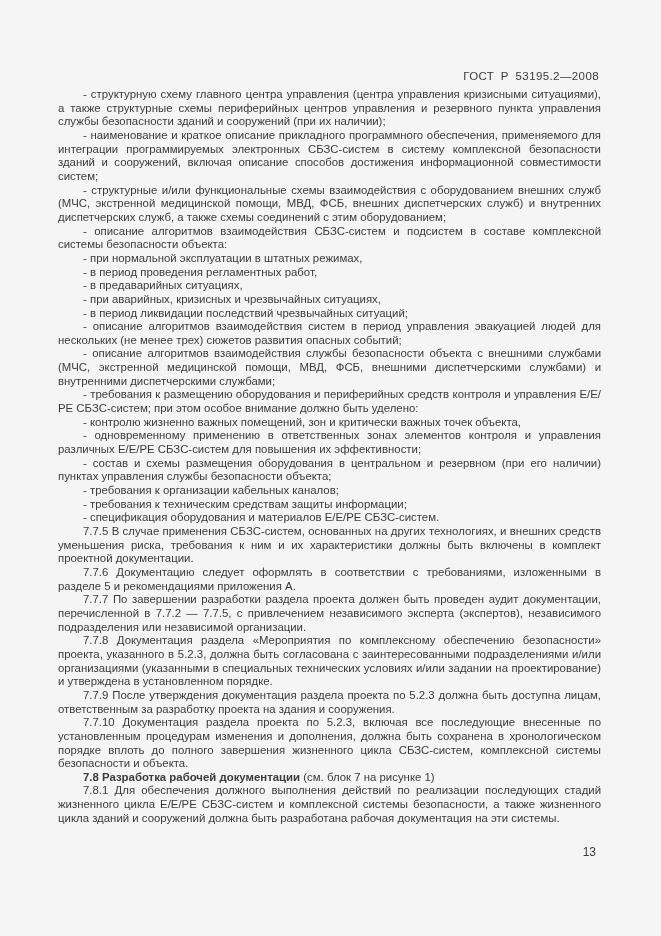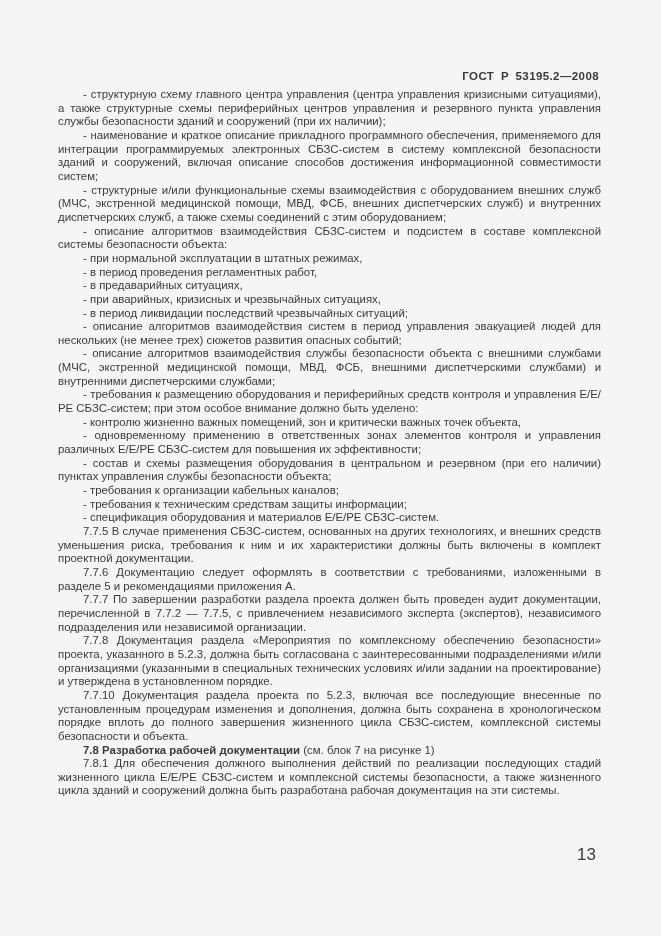--- a/index.html
+++ b/index.html
@@ -17,21 +17,21 @@
     position: relative;
     width: 661px;
     height: 936px;
     background: #f5f5f6;
   }
   .doc-header {
     position: absolute;
     top: 70px;
     right: 62px;
     font-size: 11.5px;
-    font-weight: bold;
+    font-weight: normal;
     color: #3a3a3a;
     letter-spacing: 0.4px;
     word-spacing: 3px;
   }
   .body-text {
     position: absolute;
     top: 88px;
     left: 58px;
     width: 543px;
     font-size: 11.4px;
@@ -44,21 +44,21 @@
     padding: 0;
     text-indent: 25px;
   }
   .section-heading .bold-part {
     font-weight: bold;
   }
   .page-number {
     position: absolute;
     top: 845px;
     right: 65px;
-    font-size: 17px;
+    font-size: 12px;
     color: #3b3b3b;
   }
 </style>
 </head>
 <body>
 
 <div class="page">
 
   <div class="doc-header">ГОСТ Р 53195.2—2008</div>
 
@@ -78,20 +78,21 @@
     <p>- контролю жизненно важных помещений, зон и критически важных точек объекта,</p>
     <p>- одновременному применению в ответственных зонах элементов контроля и управления различных Е/Е/РЕ СБЗС-систем для повышения их эффективности;</p>
     <p>- состав и схемы размещения оборудования в центральном и резервном (при его наличии) пунктах управления службы безопасности объекта;</p>
     <p>- требования к организации кабельных каналов;</p>
     <p>- требования к техническим средствам защиты информации;</p>
     <p>- спецификация оборудования и материалов Е/Е/РЕ СБЗС-систем.</p>
     <p>7.7.5 В случае применения СБЗС-систем, основанных на других технологиях, и внешних средств уменьшения риска, требования к ним и их характеристики должны быть включены в комплект проектной документации.</p>
     <p>7.7.6 Документацию следует оформлять в соответствии с требованиями, изложенными в разделе 5 и рекомендациями приложения А.</p>
     <p>7.7.7 По завершении разработки раздела проекта должен быть проведен аудит документации, перечисленной в 7.7.2 — 7.7.5, с привлечением независимого эксперта (экспертов), независимого подразделения или независимой организации.</p>
     <p>7.7.8 Документация раздела «Мероприятия по комплексному обеспечению безопасности» проекта, указанного в 5.2.3, должна быть согласована с заинтересованными подразделениями и/или организациями (указанными в специальных технических условиях и/или задании на проектирование) и утверждена в установленном порядке.</p>
+    <p>7.7.9 После утверждения документация раздела проекта по 5.2.3 должна быть доступна лицам, ответственным за разработку проекта на здания и сооружения.</p>
     <p>7.7.10 Документация раздела проекта по 5.2.3, включая все последующие внесенные по установленным процедурам изменения и дополнения, должна быть сохранена в хронологическом порядке вплоть до полного завершения жизненного цикла СБЗС-систем, комплексной системы безопасности и объекта.</p>
     <p class="section-heading"><span class="bold-part">7.8  Разработка рабочей документации</span><span> (см. блок 7 на рисунке 1)</span></p>
     <p>7.8.1 Для обеспечения должного выполнения действий по реализации последующих стадий жизненного цикла Е/Е/РЕ СБЗС-систем и комплексной системы безопасности, а также жизненного цикла зданий и сооружений должна быть разработана рабочая документация на эти системы.</p>
   </div>
 
   <div class="page-number">13</div>
 
 </div>
 
 </body></html>

